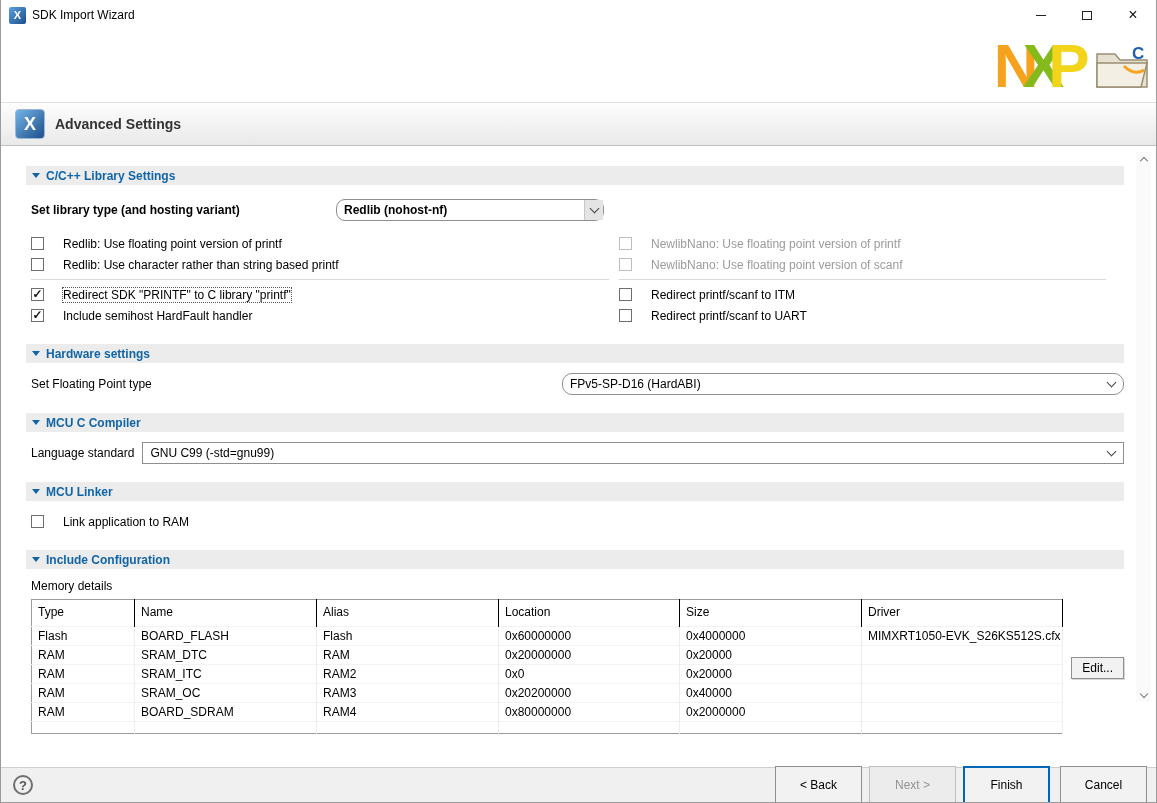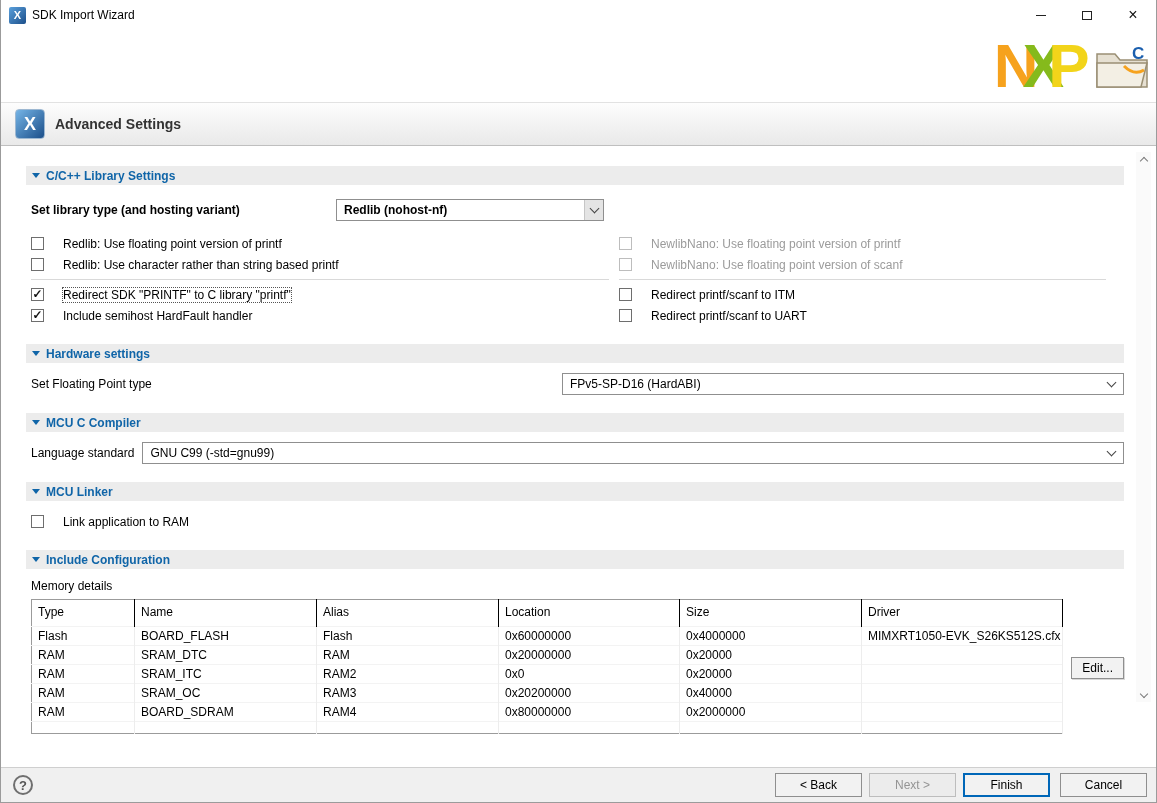--- a/index.html
+++ b/index.html
@@ -35,38 +35,38 @@
   .content { padding:0 32px 0 25px; }
   .section-bar { margin-top:18px; height:19px; background:#ececec; display:flex; align-items:center; padding-left:6px; gap:6px; }
   .section-bar.first { margin-top:20px; }
   .tri { width:0; height:0; border-left:4px solid transparent; border-right:4px solid transparent; border-top:5px solid #1065a8; }
   .section-title { color:#1065a8; font-weight:bold; font-size:12px; }
 
   .row { padding-left:5px; display:flex; align-items:center; }
   .lib-type-row { margin-top:14px;font-weight:bold; }
   .lib-type-row .field-label { width:305px; }
   .combo { display:flex; align-items:center; justify-content:space-between; background:#fff; border:1px solid #8f8f8f; height:22px; padding-left:7px; }
-  .combo-small { width:268px; }
+  .combo-small { width:268px;border-radius:9px; }
   .combo .chev { width:7px; height:7px; border-right:1.5px solid #444; border-bottom:1.5px solid #444; transform:rotate(45deg); margin:-3px 8px 0 6px; flex:none; }
   .combo .combo-btn { width:19px; height:20px; background:#e4e4e4; border-left:1px solid #c6c6c6; display:flex; align-items:center; justify-content:center; flex:none; }
   .combo .combo-btn .chev { margin:-3px 0 0 0; }
 
   .cb-grid { margin-top:12px; padding-left:5px; display:flex; }
   .cb-col { width:588px; display:flex; flex-direction:column; }
   .cb-col.rightcol { width:497px; }
   .cb { display:flex; align-items:center; gap:19px; height:21px; cursor:default; }
   .box { width:13px; height:13px; border:1px solid #6e6e6e; background:#fff; display:inline-flex; align-items:center; justify-content:center; flex:none; }
   .box.checked::after { content:"✓"; font-size:12px; font-weight:bold; color:#111; margin-top:-2px; }
   .cb.disabled .box { border-color:#bdbdbd; }
   .cb.disabled .cb-label { color:#9b9b9b; }
   .cb-label.focused { outline:1px dotted #555; }
   .sep { border-top:1px solid #d9d9d9; margin:4px 10px 4px 0; height:0; }
 
   .hw-row { margin-top:10px; justify-content:space-between; }
-  .combo-wide { width:562px; }
+  .combo-wide { width:562px;border-radius:10px; }
   .std-row { margin-top:10px; }
   .std-row .field-label { margin-right:8px; white-space:nowrap; }
   .combo-flex { flex:1; }
   .single-cb { margin-top:10px; padding-left:5px; }
 
   .mem-label { margin-top:10px; padding-left:5px; }
   .mem-area { margin-top:6px; padding-left:5px; display:flex; align-items:flex-start; }
   .mem-table { border-collapse:collapse; width:1035px; background:#fff; border:1px solid #9b9b9b; table-layout:fixed; }
   .mem-table th { font-weight:normal; text-align:left; padding:5px 6px 7px; border-right:1px solid #000000; font-size:12px; }
   .mem-table td { padding:2px 6px; height:15px; border-right:1px solid #ededed; border-top:1px solid #f3f3f3; font-size:12px; overflow:hidden; white-space:nowrap; }
@@ -80,21 +80,21 @@
   .scroll-arrow.up { top:0; }
   .scroll-arrow.down { bottom:0; }
   .scroll-chev { width:6px; height:6px; border-right:1.5px solid #7a7a7a; border-bottom:1.5px solid #7a7a7a; }
   .scroll-chev.up { transform:rotate(-135deg); margin-top:3px; }
   .scroll-chev.down { transform:rotate(45deg); margin-top:-2px; }
 
   
   .footer { position:absolute; left:0; right:0; bottom:0; height:35px; background:#f0f0f0; border-top:1px solid #cfcfcf; display:flex; align-items:center; padding:0 9px 0 12px; }
   .help-circle { width:20px; height:20px; border-radius:50%; border:2px solid #6f6f6f; color:#555; font-weight:bold; font-size:13px; display:flex; align-items:center; justify-content:center; }
   .footer-buttons { margin-left:auto; display:flex; align-items:center; gap:7px; }
-  .btn { min-width:87px; height:24px; background:#f2f2f2; border:1px solid #8f8f8f; font-size:12px; font-family:"Liberation Sans", sans-serif; color:#000; }
+  .btn { min-width:87px; height:38px; background:#f2f2f2; border:1px solid #8f8f8f; font-size:12px; font-family:"Liberation Sans", sans-serif; color:#000; }
   .btn.disabled { color:#949494; background:#ececec; border-color:#bdbdbd; }
   .btn.default { border:2px solid #0067b8; margin-right:3px; }
 </style>
 </head>
 <body>
 
 <div class="window">
 
   <div class="titlebar">
     <span class="app-icon">X</span>

